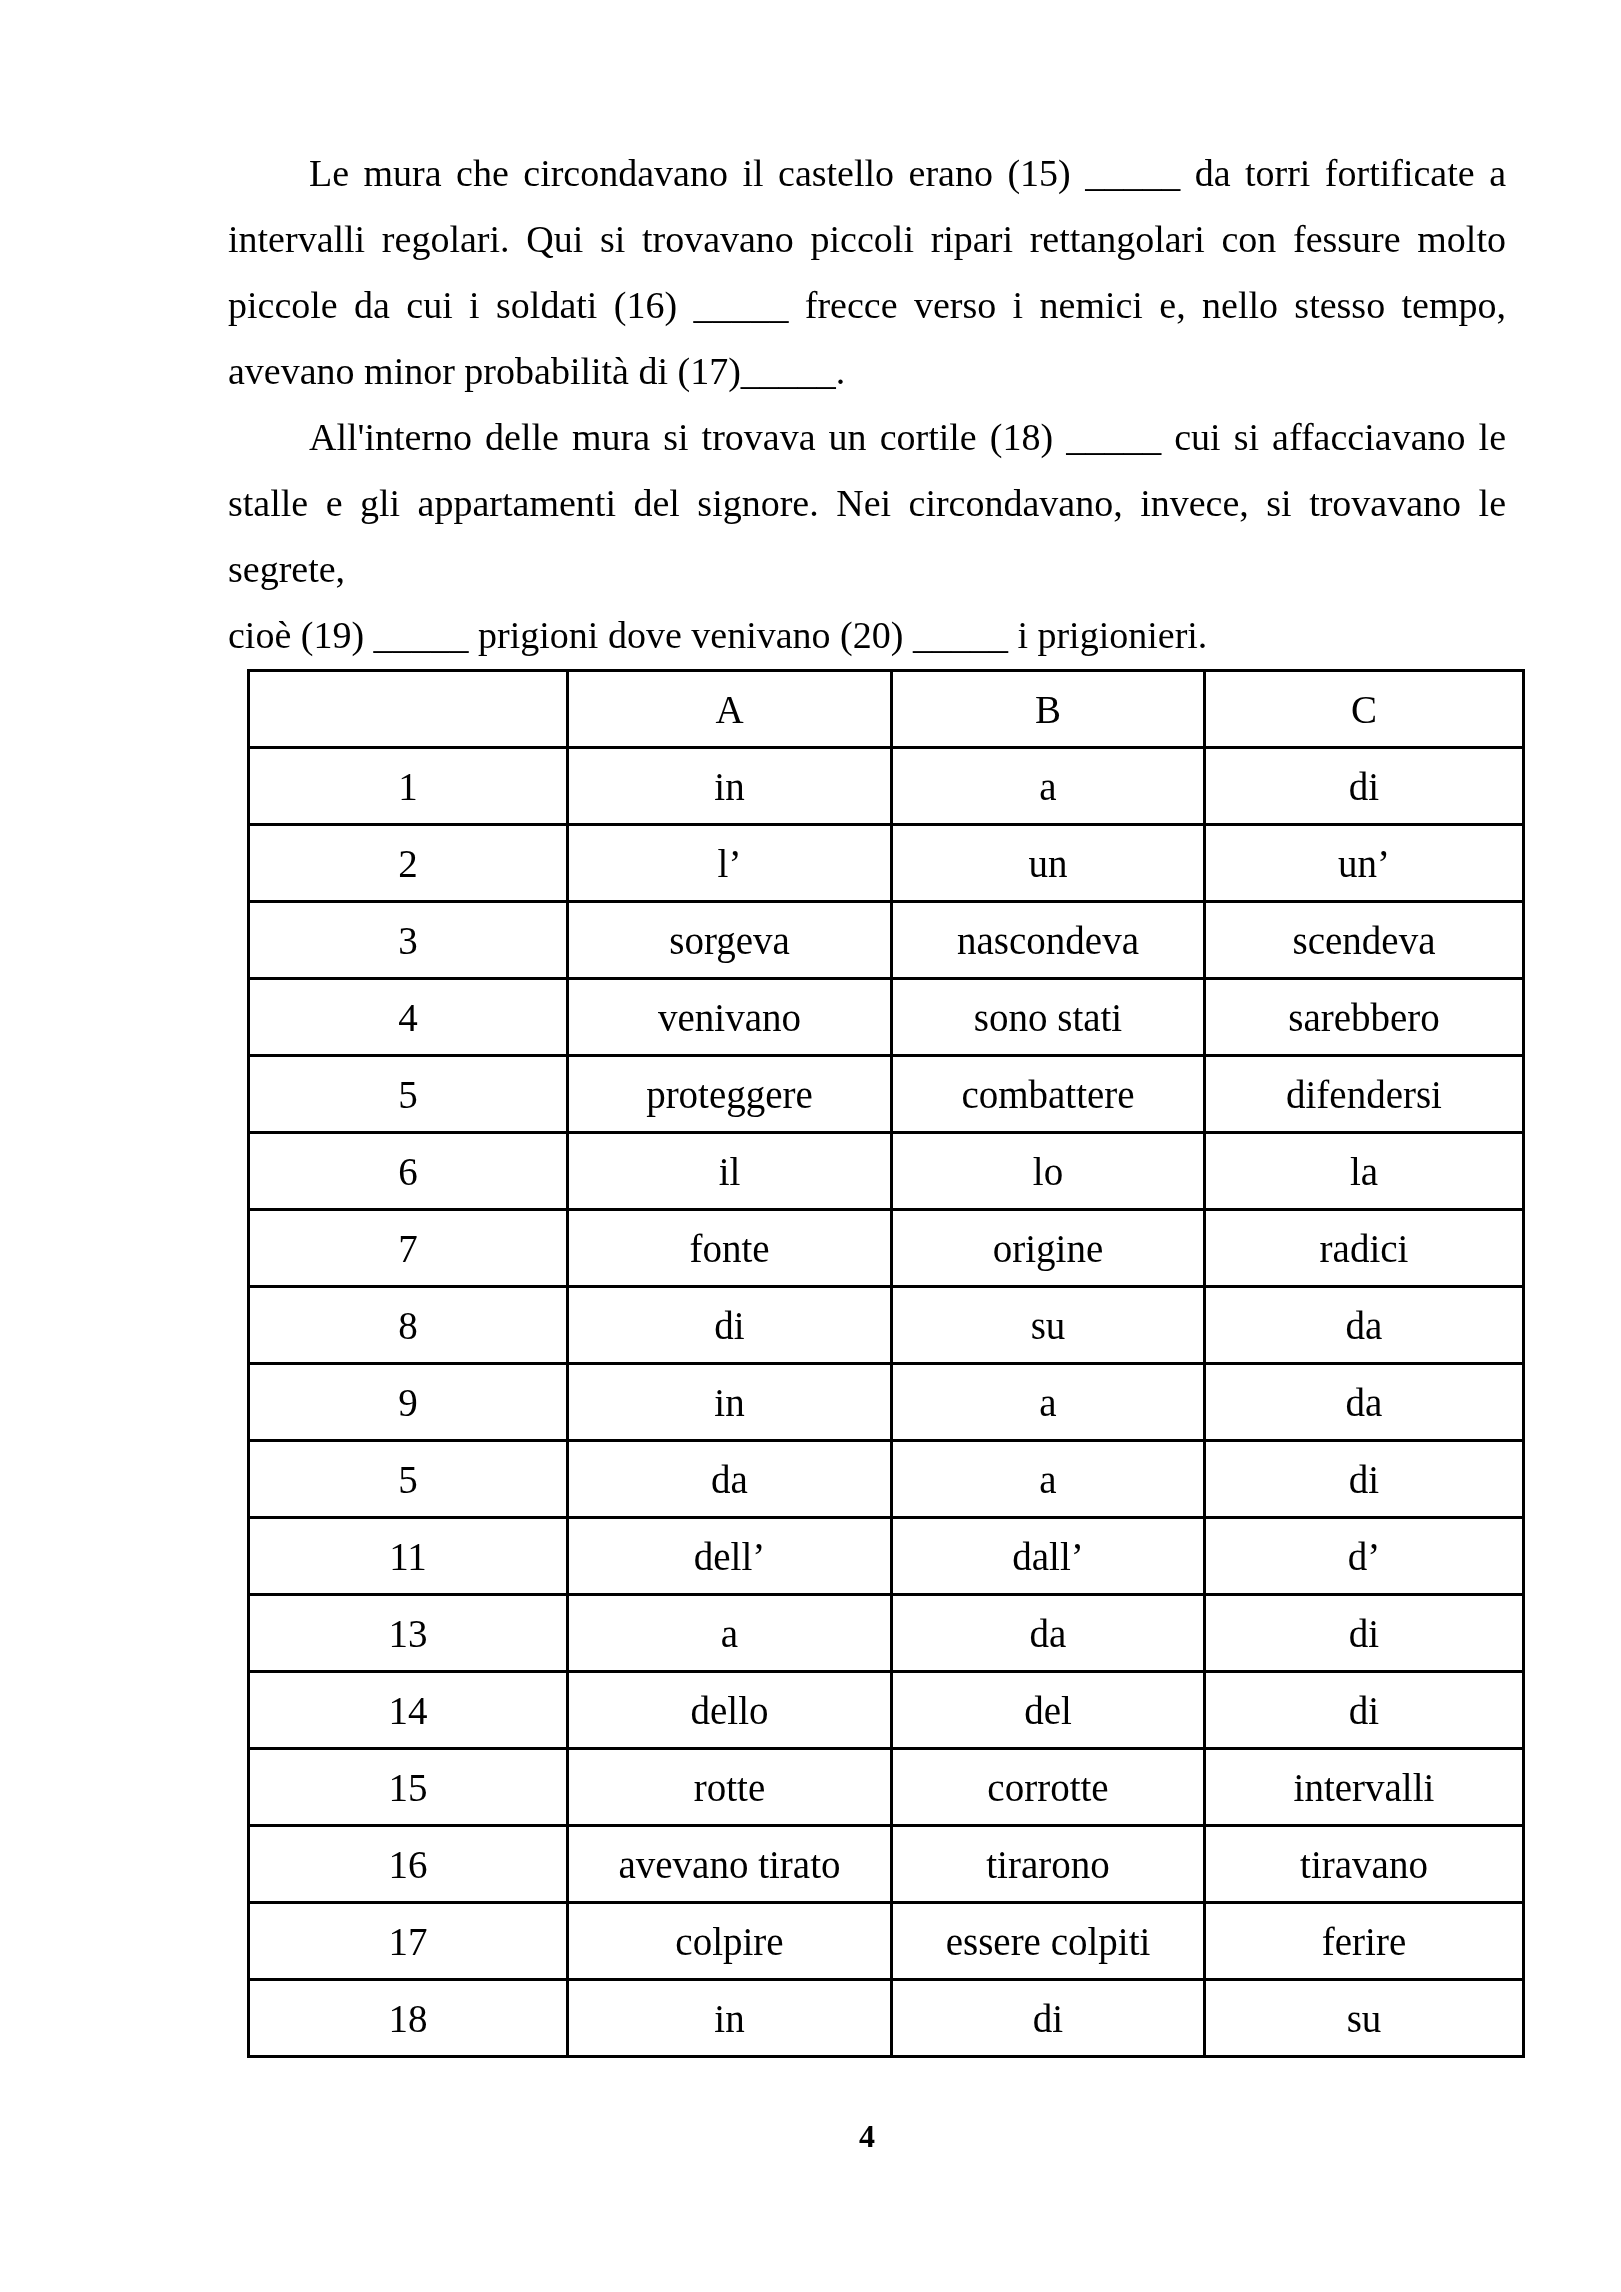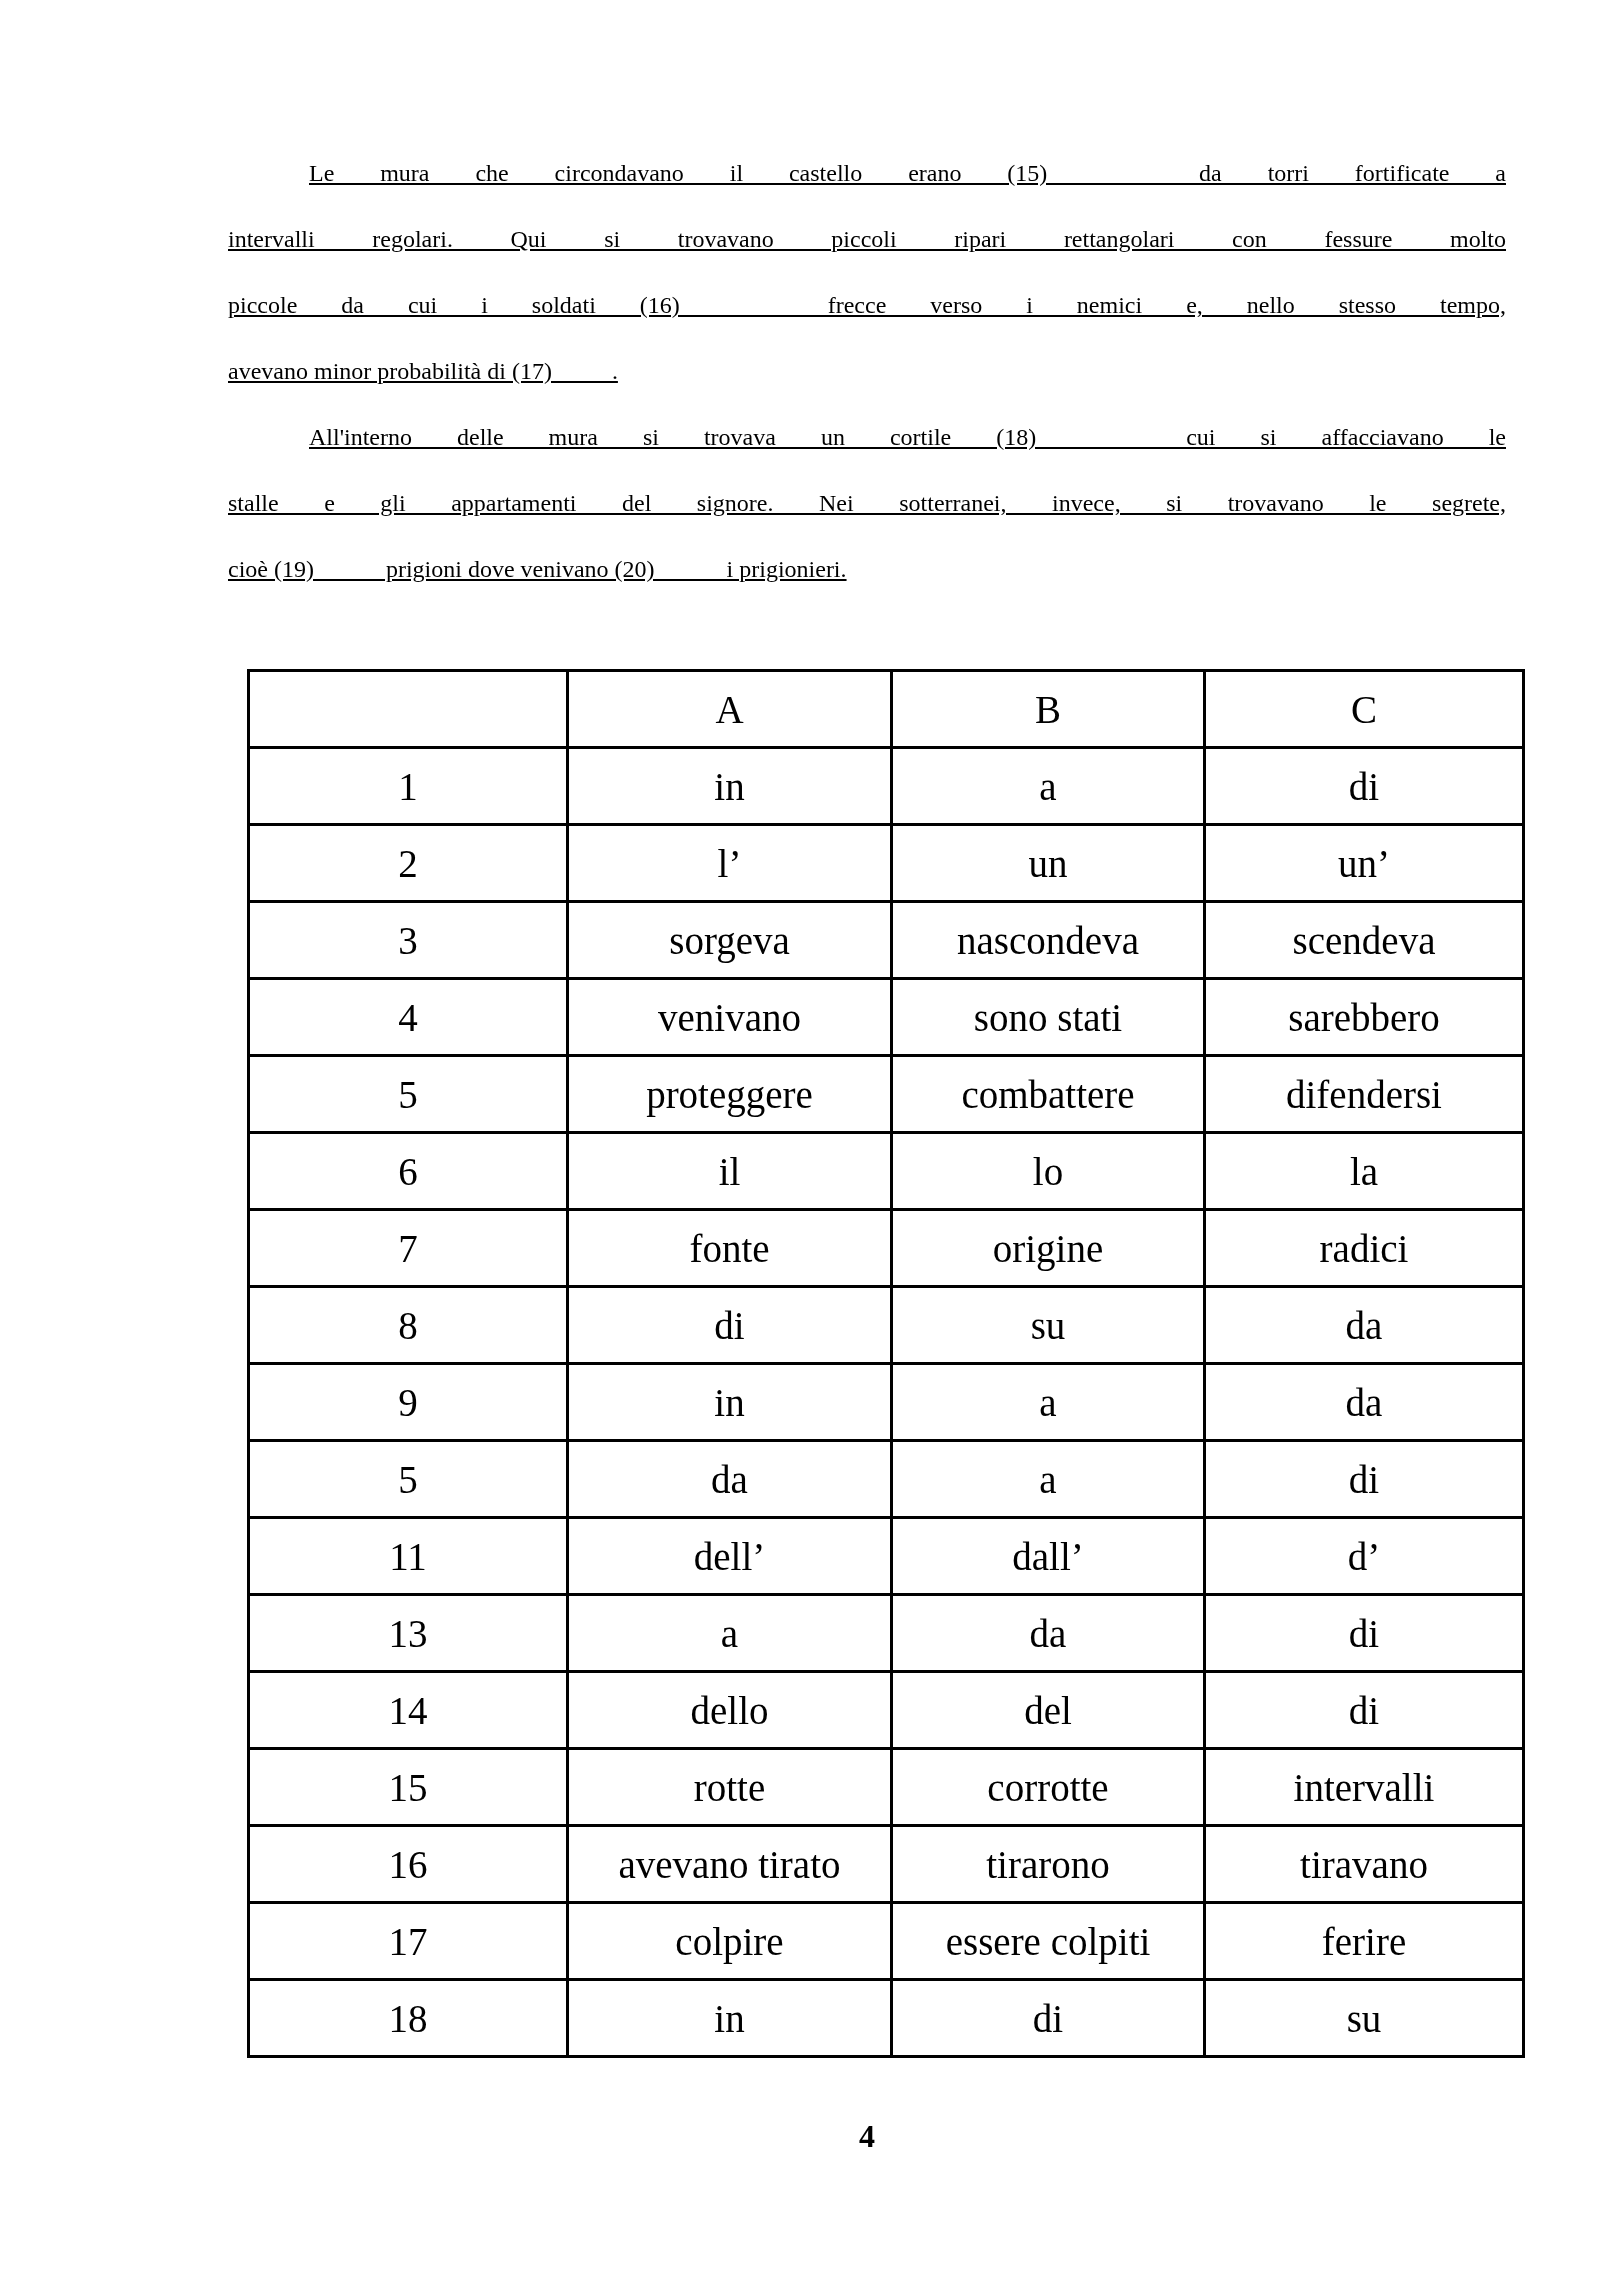--- a/index.html
+++ b/index.html
@@ -10,23 +10,22 @@
     background:#ffffff;
     color:#000;
     font-family:"Liberation Serif", serif;
     overflow:hidden;
   }
   .text-block {
     position:absolute;
     left:228px;
     top:140px;
     width:1278px;
-    font-size:24px;
+    font-size:38px;
     line-height:66px;
-    text-decoration:underline;
   }
   .line {
     text-align:justify;
     text-align-last:justify;
   }
   .line.last {
     text-align:center;
     text-align-last:left;
   }
   .line.indent { text-indent:81px; }
@@ -61,21 +60,21 @@
 <body>
 
 <div class="page">
 
   <div class="text-block">
     <div class="line indent">Le mura che circondavano il castello erano (15) _____ da torri fortificate a</div>
     <div class="line">intervalli regolari. Qui si trovavano piccoli ripari rettangolari con fessure molto</div>
     <div class="line">piccole da cui i soldati (16) _____ frecce verso i nemici e, nello stesso tempo,</div>
     <div class="line last">avevano minor probabilità di (17)_____.</div>
     <div class="line indent">All'interno delle mura si trovava un cortile (18) _____ cui si affacciavano le</div>
-    <div class="line">stalle e gli appartamenti del signore. Nei sotterranei, invece, si trovavano le segrete,</div>
+    <div class="line">stalle e gli appartamenti del signore. Nei circondavano, invece, si trovavano le segrete,</div>
     <div class="line last">cioè (19) _____ prigioni dove venivano (20) _____ i prigionieri.</div>
   </div>
 
   <table class="answers">
     <colgroup>
       <col style="width:319px">
       <col style="width:324px">
       <col style="width:313px">
       <col style="width:319px">
     </colgroup>

